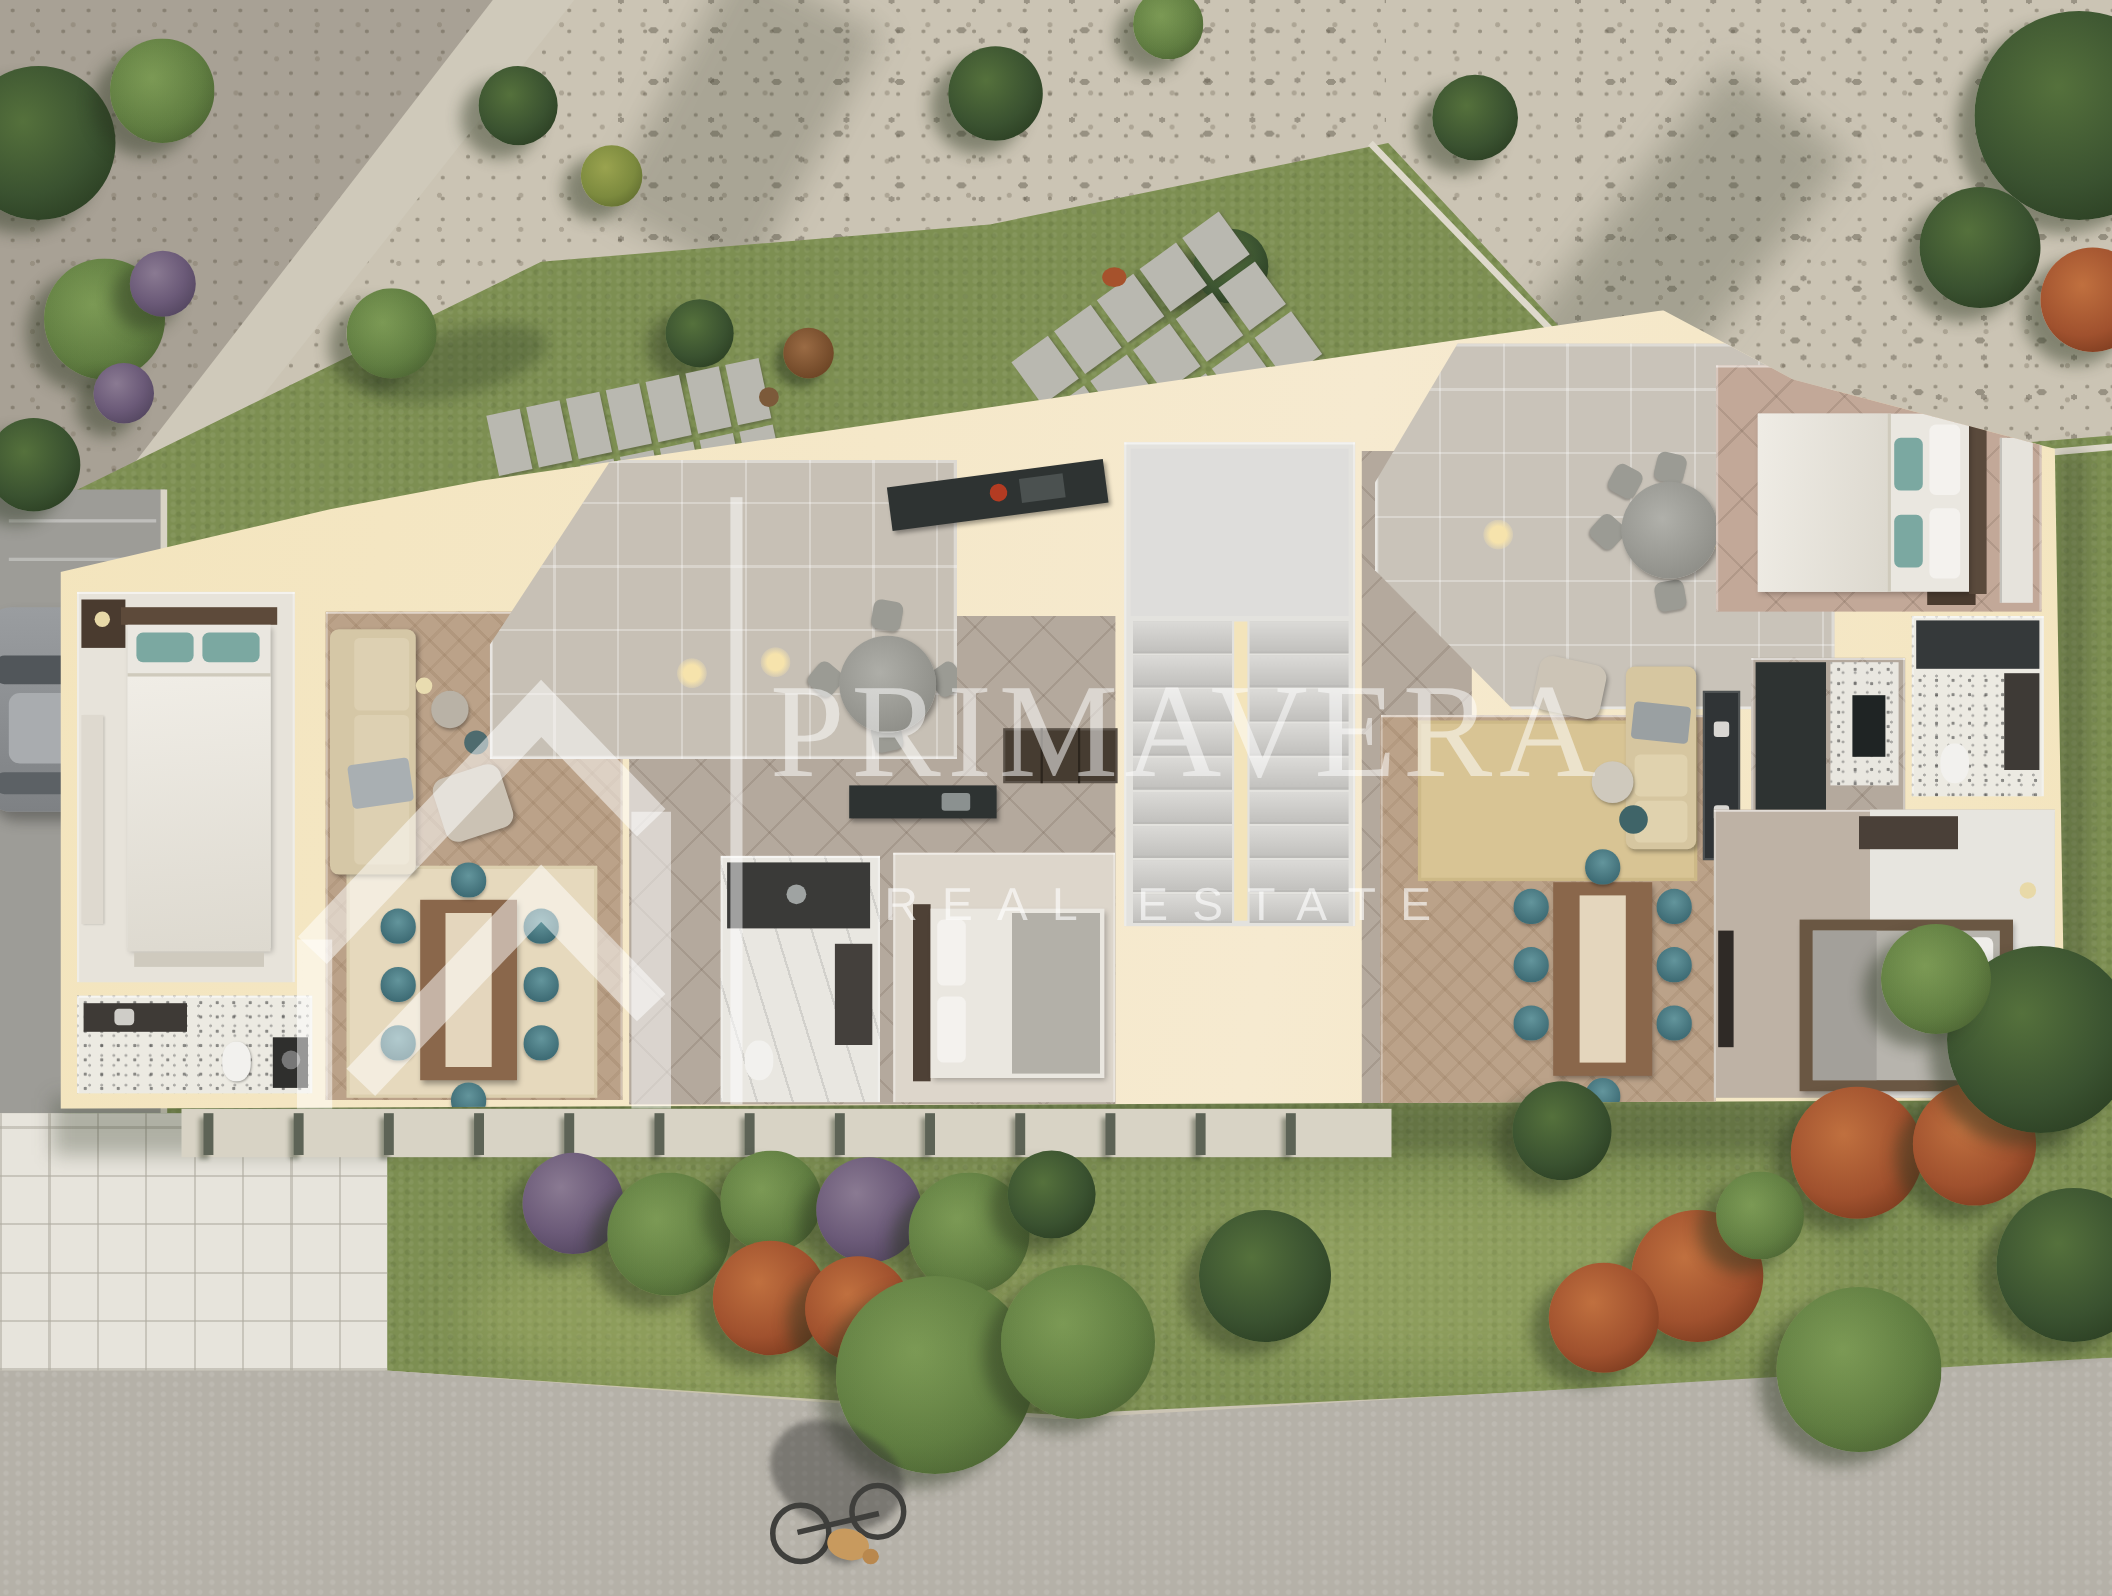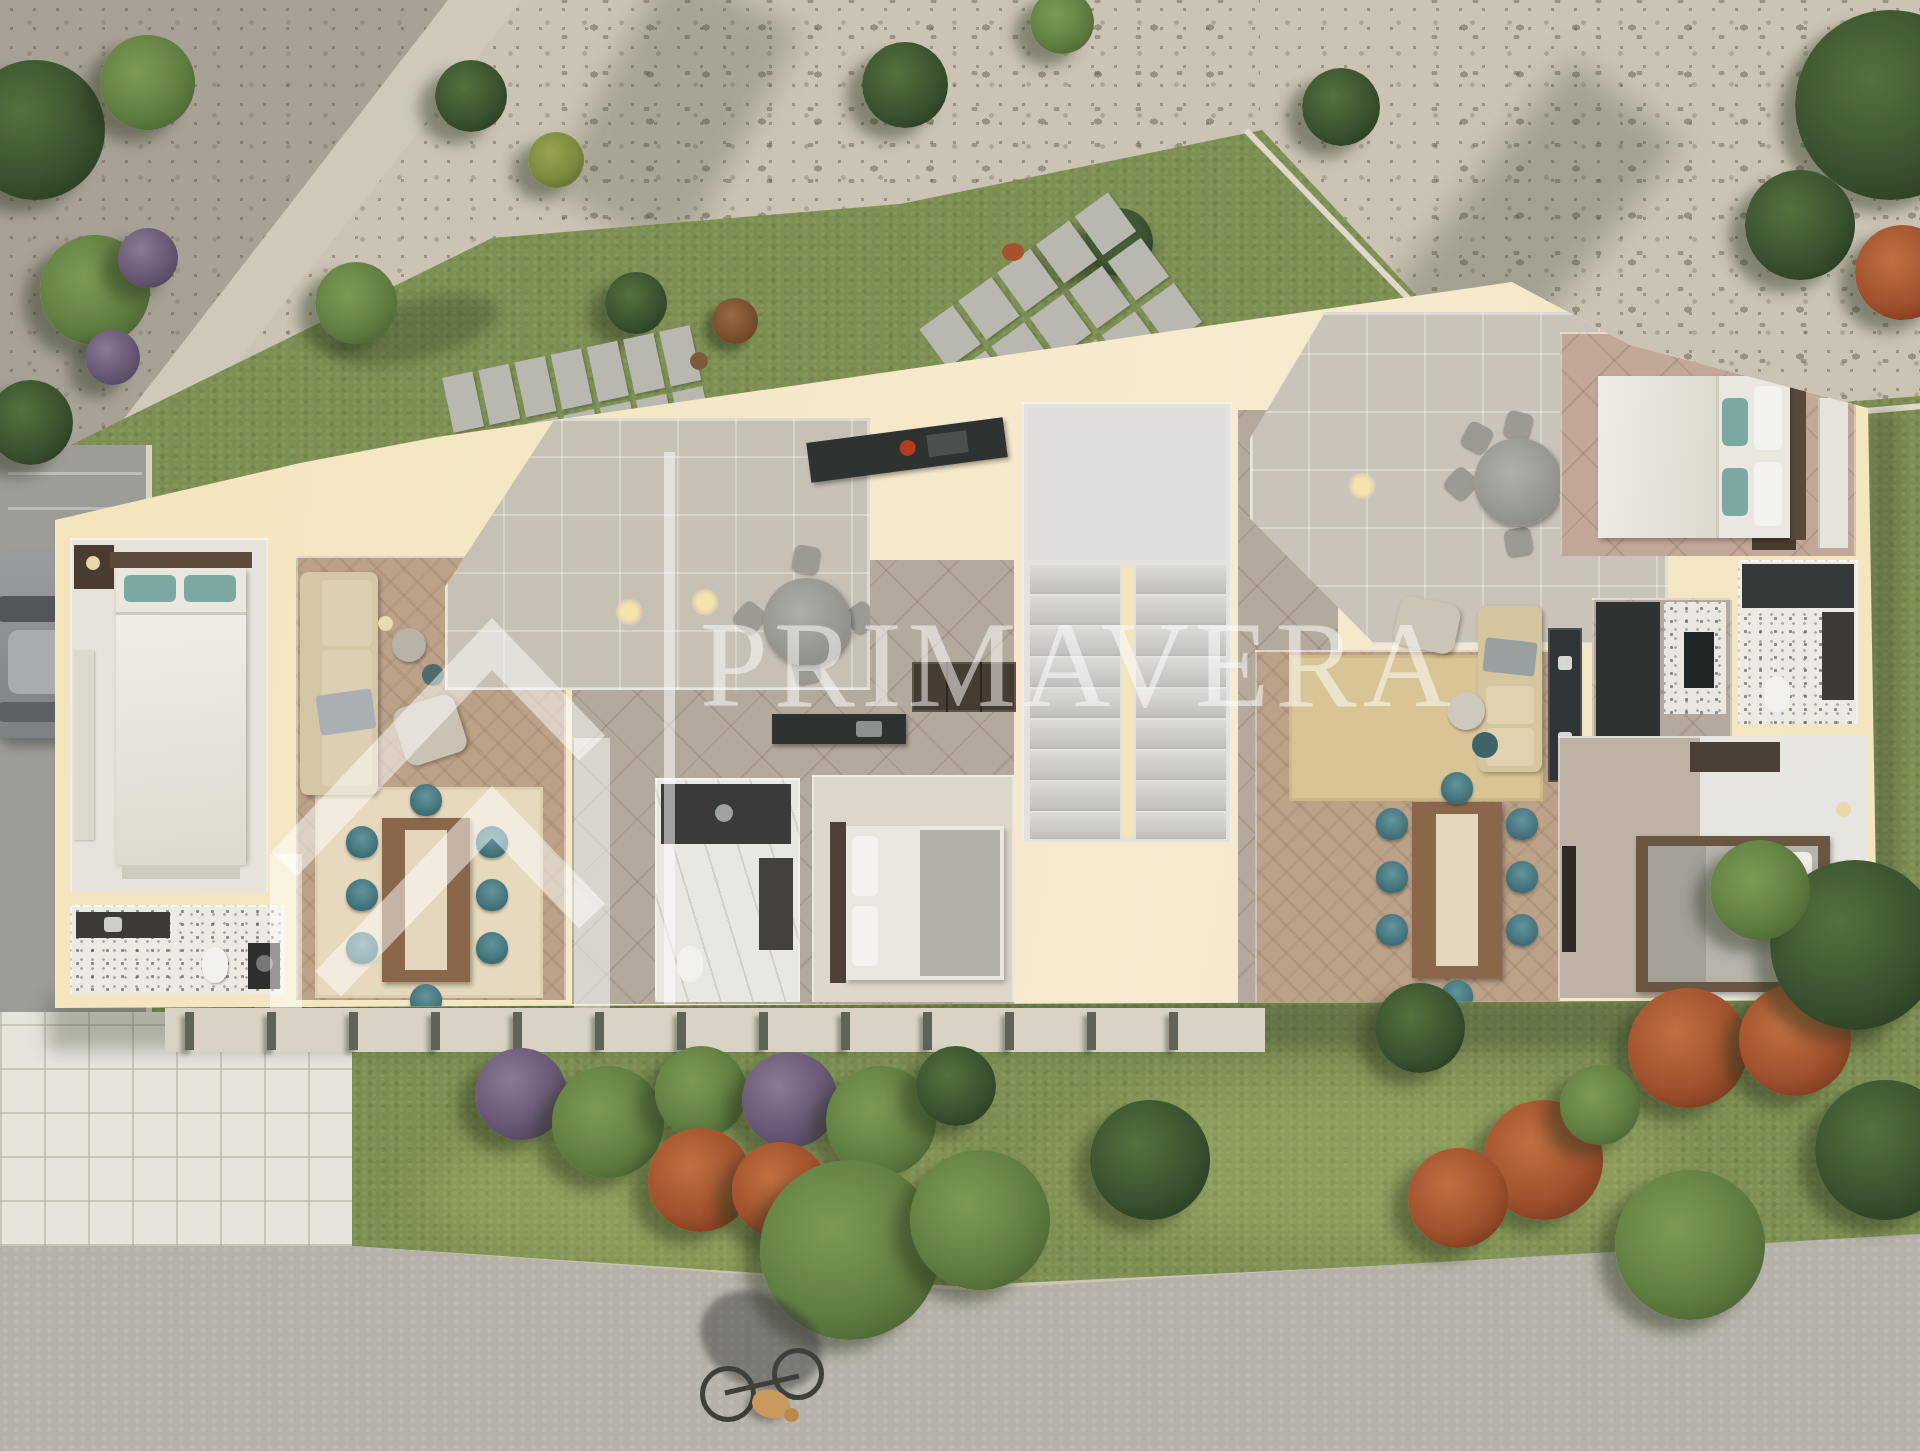--- a/index.html
+++ b/index.html
@@ -373,15 +373,16 @@
 
   <div class="a" style="left:0;top:0;width:1920px;height:1451px;pointer-events:none;">
     <svg class="a" style="left:270px;top:448px;" width="380" height="560" viewBox="0 0 380 560" fill="none">
       <polyline points="14,416 222,196 322,300" stroke="rgba(255,255,255,0.5)" stroke-width="36" fill="none"></polyline>
       <polyline points="58,536 222,364 322,468" stroke="rgba(255,255,255,0.5)" stroke-width="36" fill="none"></polyline>
       <line x1="322" y1="290" x2="322" y2="560" stroke="rgba(255,255,255,0.5)" stroke-width="36"></line>
       <line x1="14" y1="406" x2="14" y2="560" stroke="rgba(255,255,255,0.5)" stroke-width="36"></line>
     </svg>
     <i class="a" style="left:664px;top:452px;width:11px;height:552px;background:var(--watermark,rgba(255,255,255,.52));"></i>
     <div class="a wm-brand" style="left:700px;top:604px;">PRIMAVERA</div>
+    <div class="a wm-tag" style="left:804px;top:798px;">REAL ESTATE</div>
   </div>
 
 </div>
 
 </body></html>

